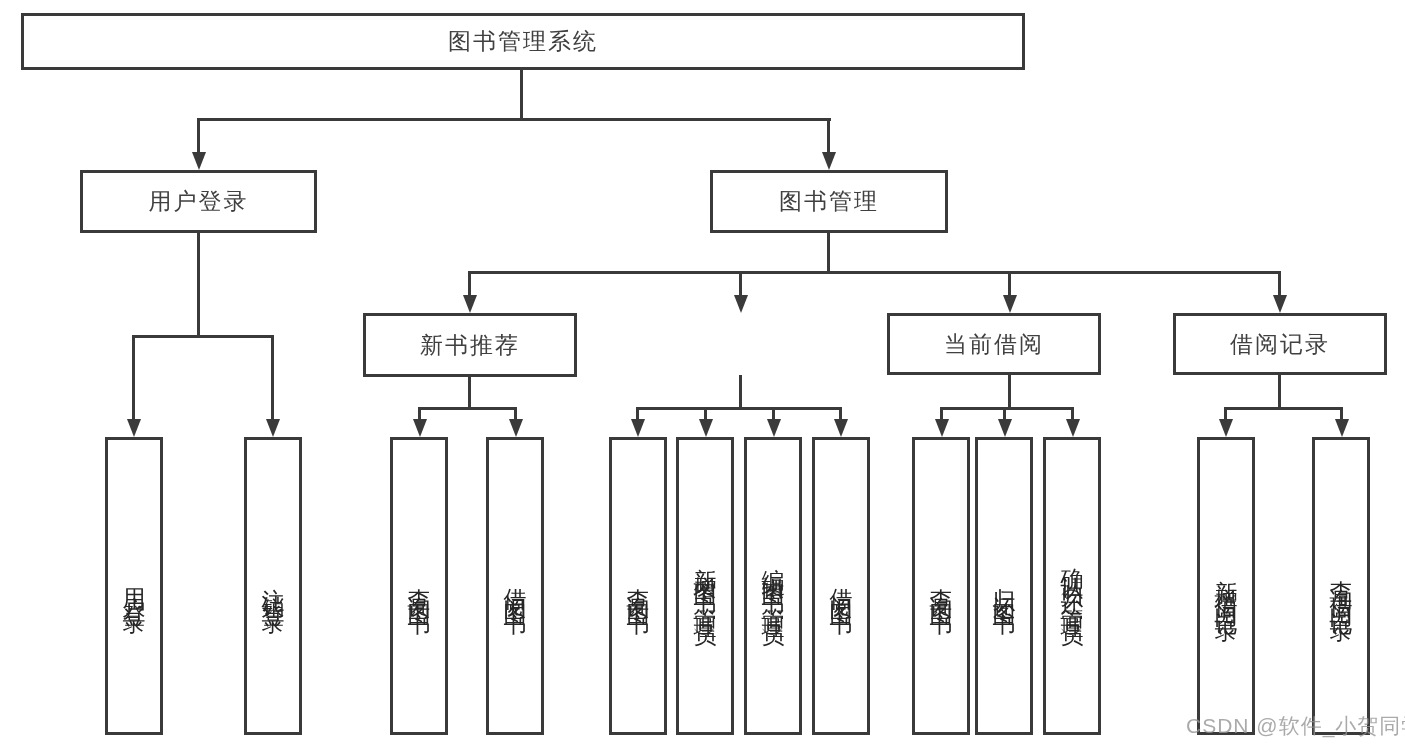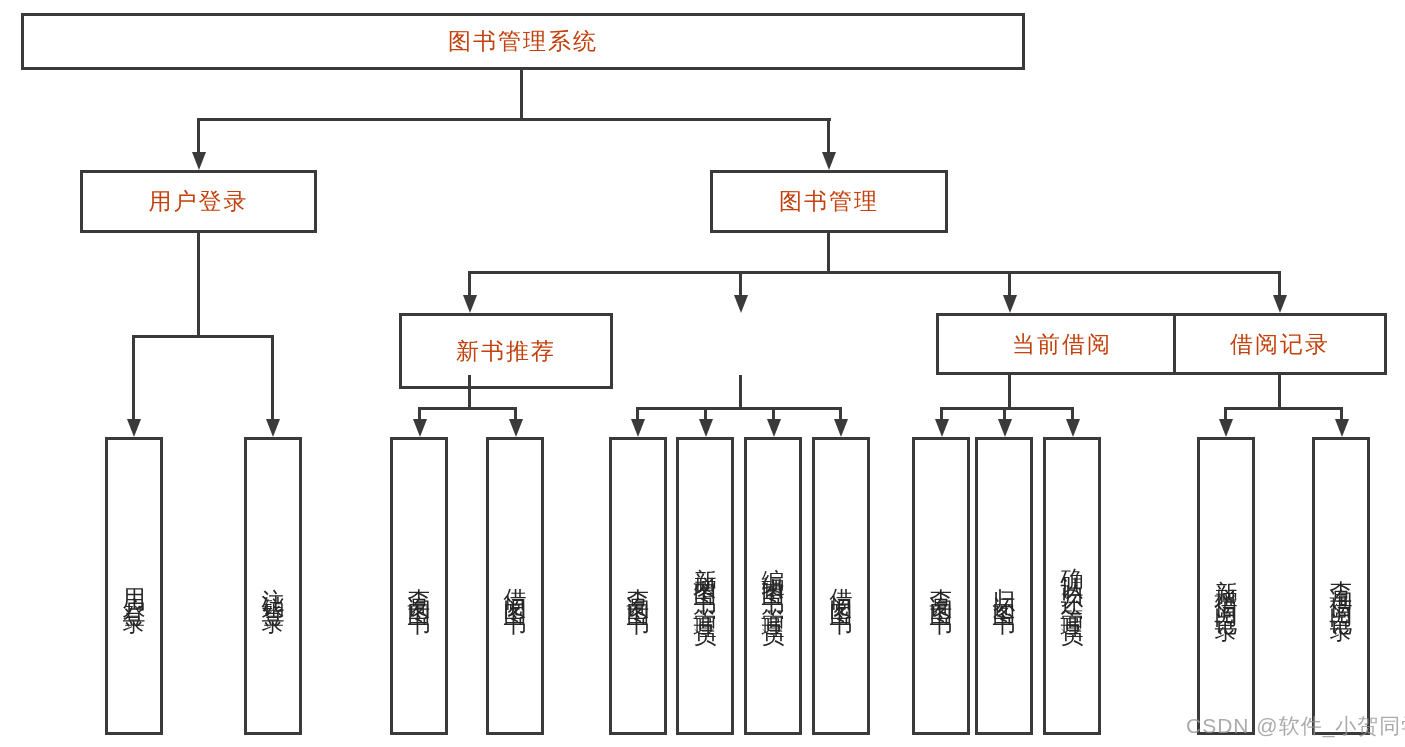--- a/index.html
+++ b/index.html
@@ -9,21 +9,21 @@
     background:#ffffff;
     font-family:"Liberation Sans","DejaVu Sans",sans-serif;
     overflow:hidden;
   }
   .box {
     position:absolute;
     box-sizing:border-box;
     border:3px solid #3a3a3a;
     background:#ffffff;
     display:flex; align-items:center; justify-content:center;
-    font-size:23px; letter-spacing:2px; color:#c2410c;
+    font-size:23px; letter-spacing:2px; color:#404040;
     white-space:nowrap;
   }
   .vbox {
     position:absolute;
     box-sizing:border-box;
     border:3px solid #3a3a3a;
     background:#ffffff;
     display:flex; align-items:center; justify-content:center;
     top:437px; width:58px; height:298px;
   }
@@ -82,24 +82,24 @@
   <div class="arrow" style="left:132px; top:335px; height:84px;"></div>
   <div class="arrow" style="left:271px; top:335px; height:84px;"></div>
 
   <div class="vline" style="left:827px; top:233px; width:3px; height:38px;"></div>
   <div class="hline" style="left:468px; top:271px; width:813px; height:3px;"></div>
   <div class="arrow" style="left:468px; top:271px; height:24px;"></div>
   <div class="arrow" style="left:739px; top:271px; height:24px;"></div>
   <div class="arrow" style="left:1008px; top:271px; height:24px;"></div>
   <div class="arrow" style="left:1278px; top:271px; height:24px;"></div>
 
-  <div class="box" style="left:363px; top:313px; width:214px; height:76px;margin-left:36px;">
+  <div class="box" style="left:363px; top:313px; width:214px; height:64px;">
     <span>新书推荐</span>
   </div>
-  <div class="box" style="left:936px; top:313px; width:252px; height:62px;">
+  <div class="box" style="left:887px; top:313px; width:214px; height:62px;">
     <span>当前借阅</span>
   </div>
   <div class="box" style="left:1173px; top:313px; width:214px; height:62px;">
     <span>借阅记录</span>
   </div>
 
   <div class="vline" style="left:468px; top:375px; width:3px; height:32px;"></div>
   <div class="hline" style="left:418px; top:407px; width:99px; height:3px;"></div>
   <div class="arrow" style="left:418px; top:407px; height:12px;"></div>
   <div class="arrow" style="left:514px; top:407px; height:12px;"></div>

